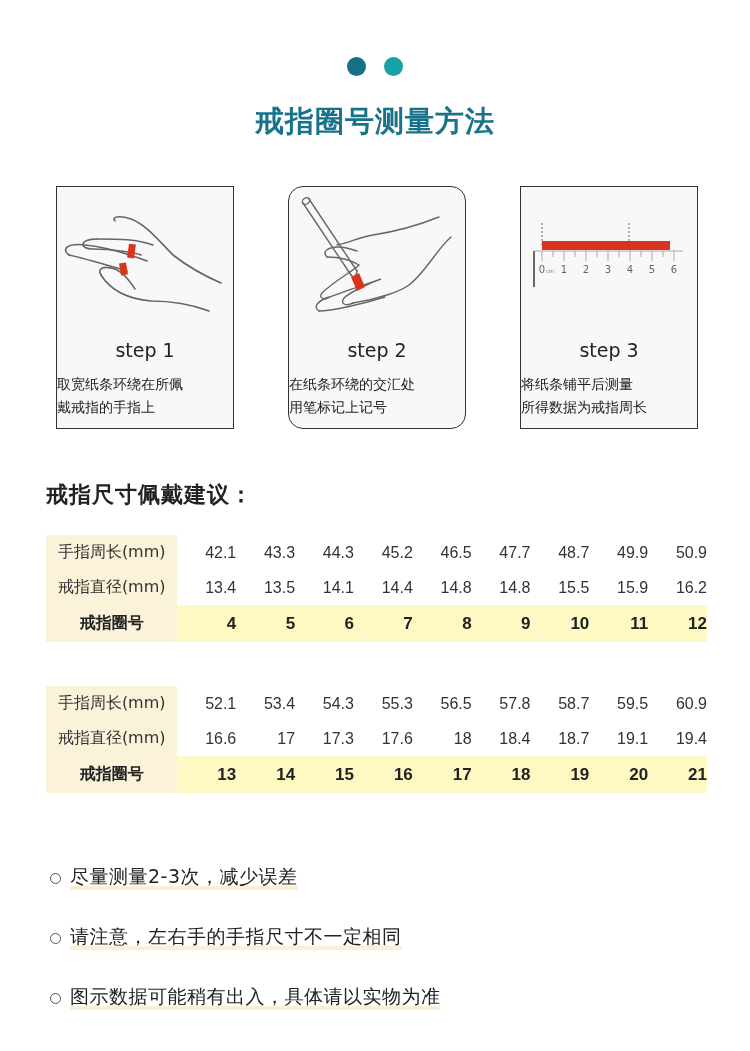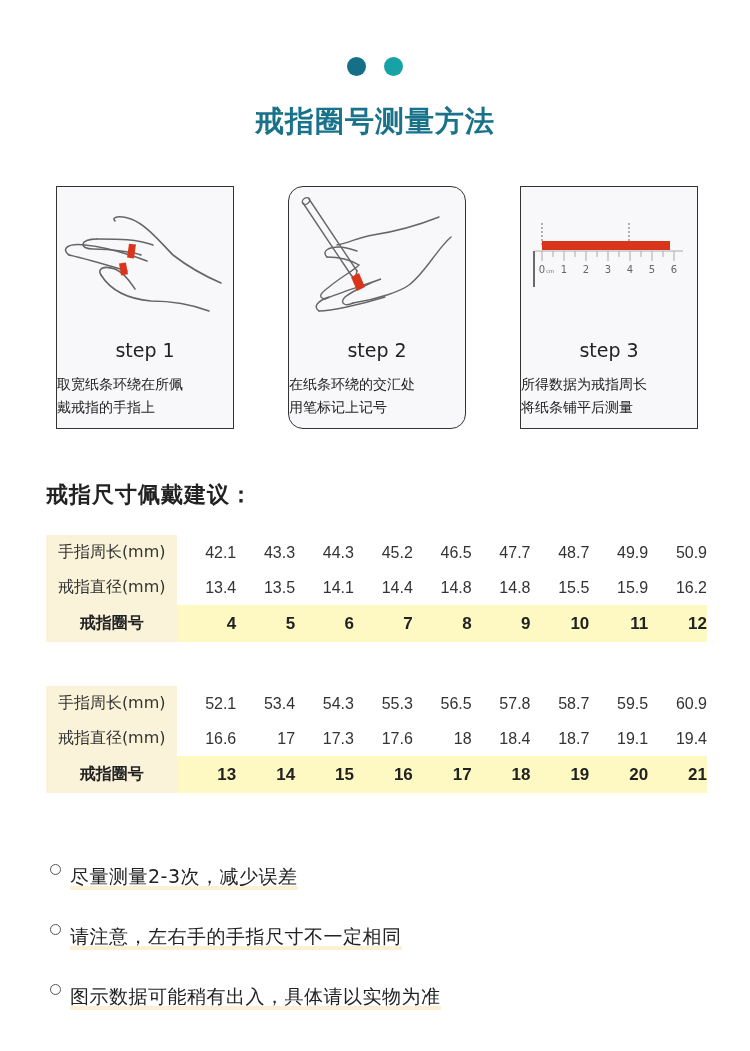--- a/index.html
+++ b/index.html
@@ -26,21 +26,21 @@
   .size-table { position: absolute; left: 46px; width: 661px; }
   .size-table.t1 { top: 535px; }
   .size-table.t2 { top: 686px; }
   .tr { display: flex; height: 35px; align-items: center; }
   .tr.ring { background: #fef9c3; height: 37px; }
   .th { width: 134px; height: 100%; display: flex; align-items: center; justify-content: center; font-size: 16px; color: #333; background: #fbf3d9; white-space: nowrap; }
   .tr.ring .th { font-weight: bold; color: #222; }
   .td { width: 60px; text-align: right; font-size: 16px; color: #333; font-family: "Liberation Sans", sans-serif; }
   .tr.ring .td { font-weight: bold; color: #222; font-size: 17px; }
 
-  .tip { position: absolute; left: 50px; display: flex; }
+  .tip { position: absolute; left: 50px; display: flex; align-items: center; }
   .tip.p1 { top: 864px; }
   .tip.p2 { top: 924px; }
   .tip.p3 { top: 984px; }
   .tip-bullet { width: 11px; height: 11px; border: 1px solid #555; border-radius: 50%; margin-right: 9px; }
   .tip-text { font-size: 19px; color: #222; letter-spacing: 0.5px; background: linear-gradient(to bottom, transparent 78%, #fbf0d6 78%, #fbf0d6 94%, transparent 94%); padding-bottom: 2px; }
 </style>
 </head>
 <body>
 
 <div class="dots">
@@ -123,22 +123,22 @@
       <text x="43" y="86">1</text>
         <text x="65" y="86">2</text>
         <text x="87" y="86">3</text>
       <text x="109" y="86">4</text>
         <text x="131" y="86">5</text>
         <text x="153" y="86">6</text>
     </g>
   </svg>
   <div class="step-label">step 3</div>
   <div class="step-desc">
+    <div>将纸条铺平后测量</div>
     <div>所得数据为戒指周长</div>
-    <div>将纸条铺平后测量</div>
   </div>
 </div>
 
 <div class="section-title">戒指尺寸佩戴建议：</div>
 
 <div class="size-table t1">
   <div class="tr">
     <div class="th">手指周长(mm)</div>
     <div class="td">42.1</div>
     <div class="td">43.3</div>

